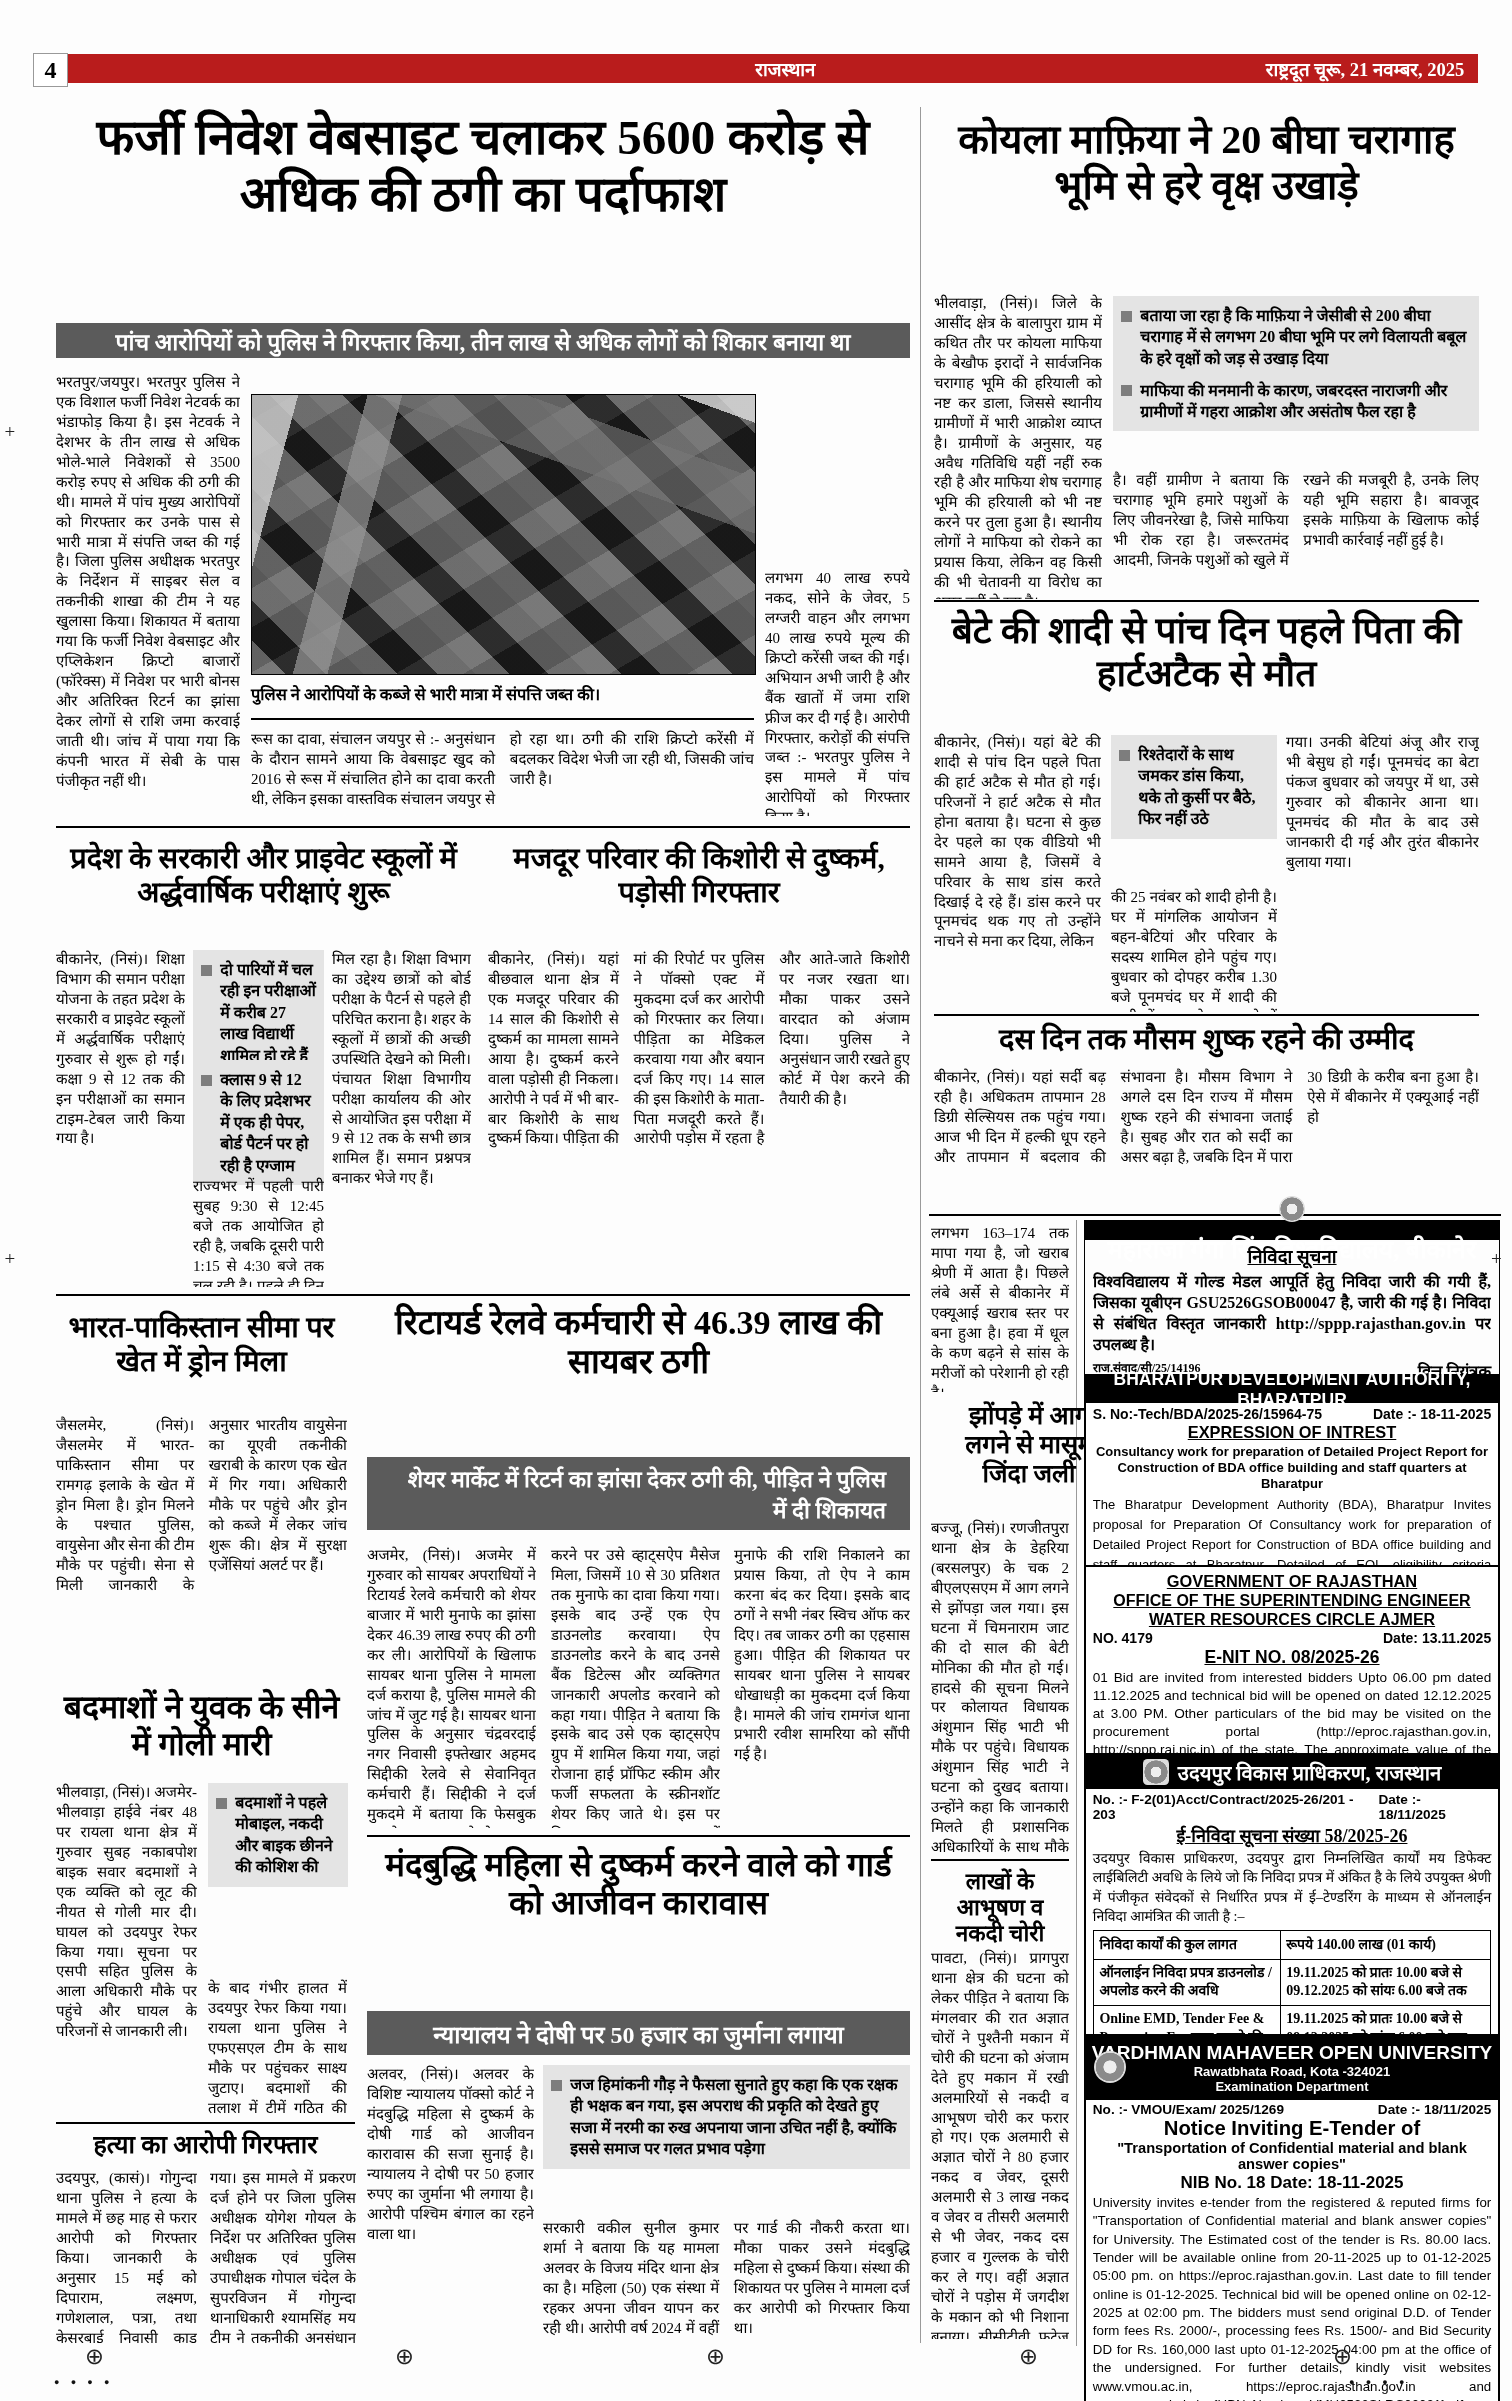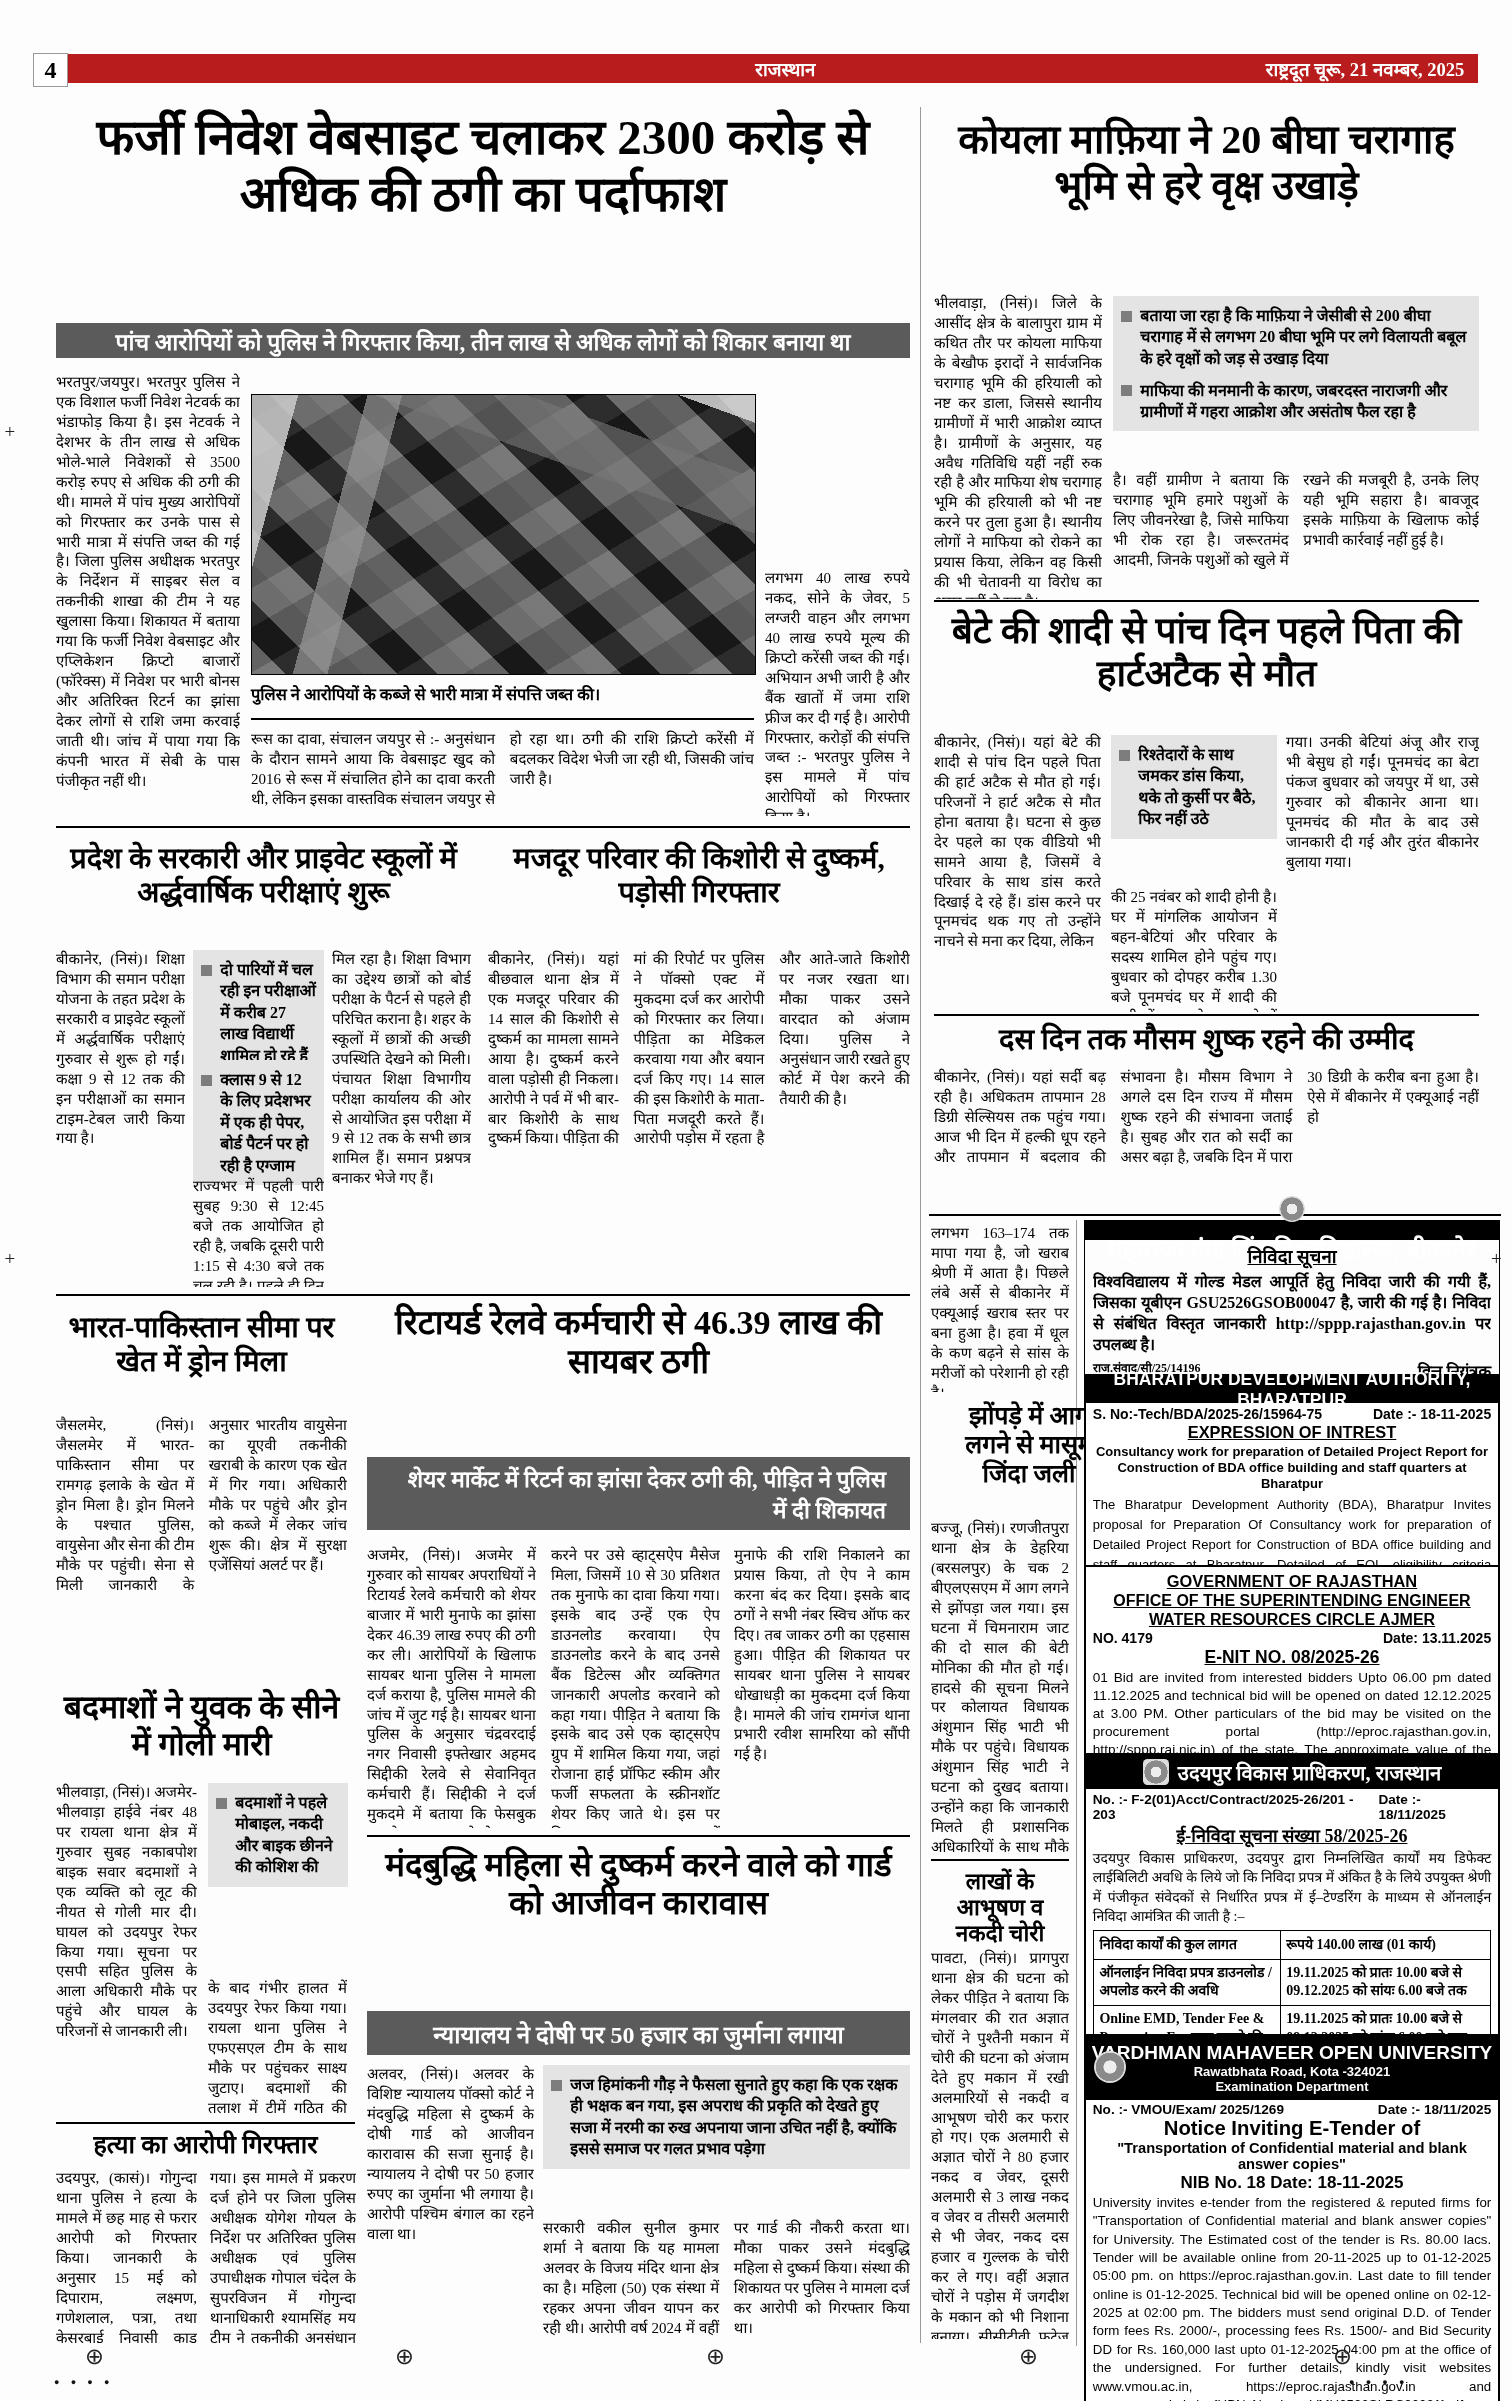--- a/index.html
+++ b/index.html
@@ -48,21 +48,21 @@
 
   <div class="abs pagenum" style="left:33px;top:53px;width:33px;height:32px;">4</div>
   <div class="abs hdrbar" style="left:68px;top:54px;width:1410px;height:29px;">
     <span style="flex:1;text-align:center;padding-left:237px;">राजस्थान</span>
     <span style="padding-right:13.6px;">राष्ट्रदूत चूरू, 21 नवम्बर, 2025</span>
   </div>
 
   <div class="abs vrule" style="left:920px;top:107px;height:2236px;"></div>
   <div class="abs vrule" style="left:1076px;top:1220px;height:1126px;"></div>
 
-  <div class="abs hl" style="left:56px;top:110px;width:854px;font-size:49px;">फर्जी निवेश वेबसाइट चलाकर 2300 करोड़ से अधिक की ठगी का पर्दाफाश</div>
+  <div class="abs hl" style="left:56px;top:110px;width:854px;font-size:49px;">फर्जी निवेश वेबसाइट चलाकर 5600 करोड़ से अधिक की ठगी का पर्दाफाश</div>
   <div class="abs gbar" style="left:56px;top:323px;width:854px;height:35px;font-size:23px;">पांच आरोपियों को पुलिस ने गिरफ्तार किया, तीन लाख से अधिक लोगों को शिकार बनाया था</div>
   <div class="abs bt" style="left:56px;top:373px;width:184px;height:443px;">भरतपुर/जयपुर। भरतपुर पुलिस ने एक विशाल फर्जी निवेश नेटवर्क का भंडाफोड़ किया है। इस नेटवर्क ने देशभर के तीन लाख से अधिक भोले-भाले निवेशकों से 3500 करोड़ रुपए से अधिक की ठगी की थी। मामले में पांच मुख्य आरोपियों को गिरफ्तार कर उनके पास से भारी मात्रा में संपत्ति जब्त की गई है। जिला पुलिस अधीक्षक भरतपुर के निर्देशन में साइबर सेल व तकनीकी शाखा की टीम ने यह खुलासा किया। शिकायत में बताया गया कि फर्जी निवेश वेबसाइट और एप्लिकेशन क्रिप्टो बाजारों (फॉरेक्स) में निवेश पर भारी बोनस और अतिरिक्त रिटर्न का झांसा देकर लोगों से राशि जमा करवाई जाती थी। जांच में पाया गया कि कंपनी भारत में सेबी के पास पंजीकृत नहीं थी।</div>
   <div class="abs photo" style="left:251px;top:394px;width:503px;height:279px;"></div>
   <div class="abs caption" style="left:251px;top:682px;width:503px;">पुलिस ने आरोपियों के कब्जे से भारी मात्रा में संपत्ति जब्त की।</div>
   <div class="abs rule" style="left:251px;top:718px;width:503px;"></div>
   <div class="abs bt cols2" style="left:251px;top:730px;width:503px;height:88px;">रूस का दावा, संचालन जयपुर से :- अनुसंधान के दौरान सामने आया कि वेबसाइट खुद को 2016 से रूस में संचालित होने का दावा करती थी, लेकिन इसका वास्तविक संचालन जयपुर से हो रहा था। ठगी की राशि क्रिप्टो करेंसी में बदलकर विदेश भेजी जा रही थी, जिसकी जांच जारी है।</div>
   <div class="abs bt" style="left:765px;top:569px;width:145px;height:247px;">लगभग 40 लाख रुपये नकद, सोने के जेवर, 5 लग्जरी वाहन और लगभग 40 लाख रुपये मूल्य की क्रिप्टो करेंसी जब्त की गई। अभियान अभी जारी है और बैंक खातों में जमा राशि फ्रीज कर दी गई है। आरोपी गिरफ्तार, करोड़ों की संपत्ति जब्त :- भरतपुर पुलिस ने इस मामले में पांच आरोपियों को गिरफ्तार किया है।</div>
 
   <div class="abs rule" style="left:56px;top:826px;width:854px;"></div>
 

